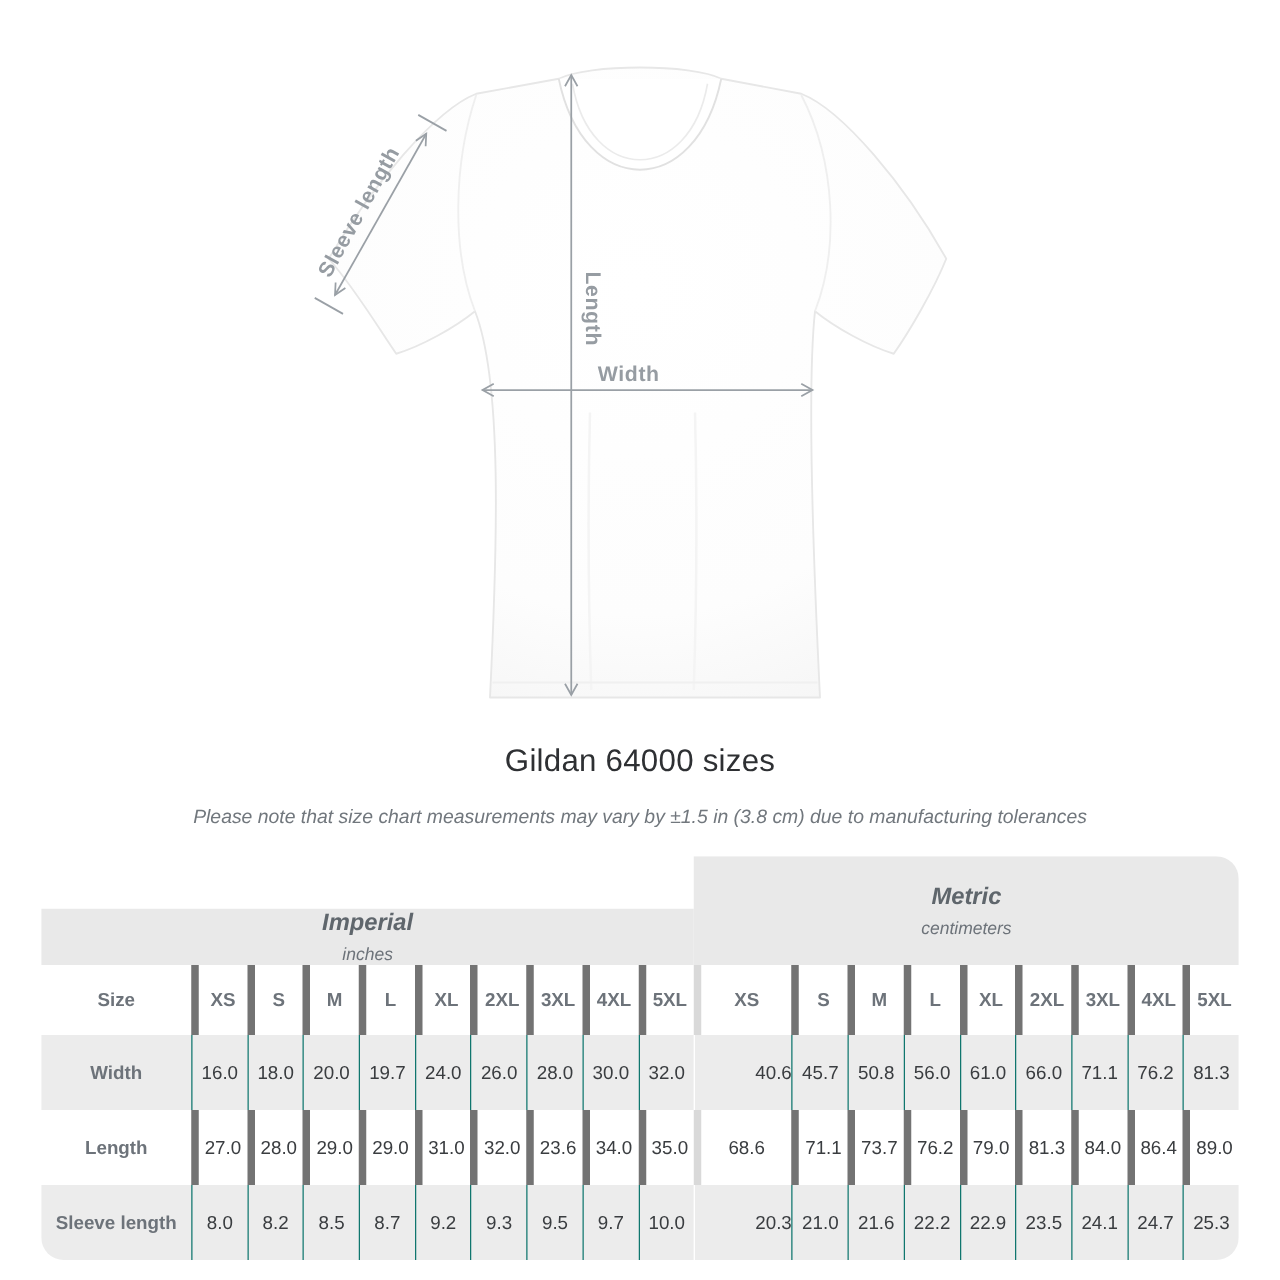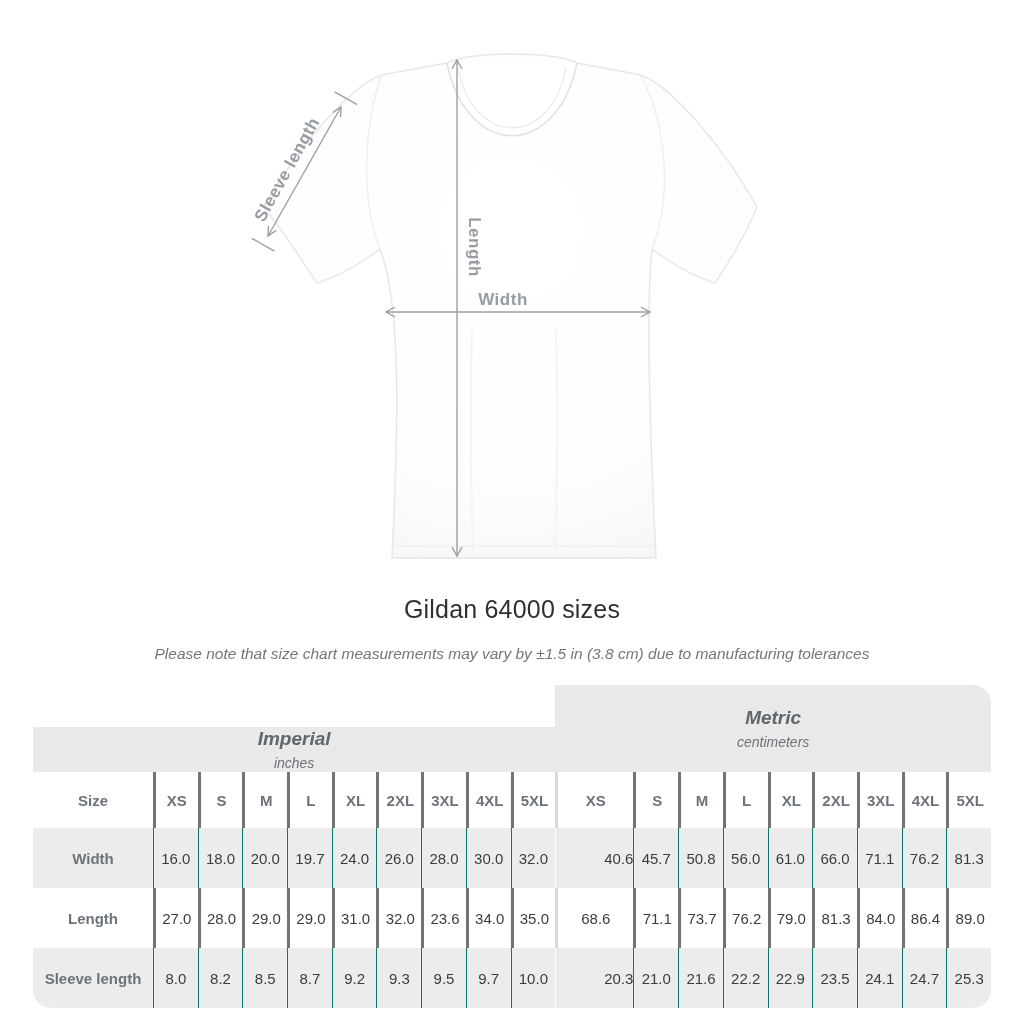--- a/index.html
+++ b/index.html
@@ -37,21 +37,21 @@
   .ug { background:#e9e9e9; display:flex; flex-direction:column; align-items:center; justify-content:center; gap:5px; }
   .ug-imperial { grid-column:1 / 11;margin-top:42px; }
   .ug-metric   { grid-column:11 / 20; }
   .ug-label { font-size:19px; font-weight:700; font-style:italic; color:#5f666c; }
   .ug-sub   { font-size:14px; font-style:italic; color:#6d737a; }
 
   .c { display:flex; align-items:center; justify-content:center; background:#fff; white-space:nowrap; }
   .stripe { background:#ececec; }
   .hd  { font-weight:700; color:#6d737a; }
   .val { color:#3a3d40; }
-  .bl { border-left:3px solid #737373;text-align:right; }        
+  .bl { border-left:6px solid #737373;text-align:right; }        
   .bw { border-left:1px solid #0f766e; }        
   .bl.gs { border-left-color:#d9d9d9; }         
   .bw.gs { border-left-color:#ffffff;padding-left:48px; }
 </style>
 </head>
 <body>
 
 <div class="page">
 
   <svg class="shirt" width="1024" height="585" viewBox="0 0 1024 585">

